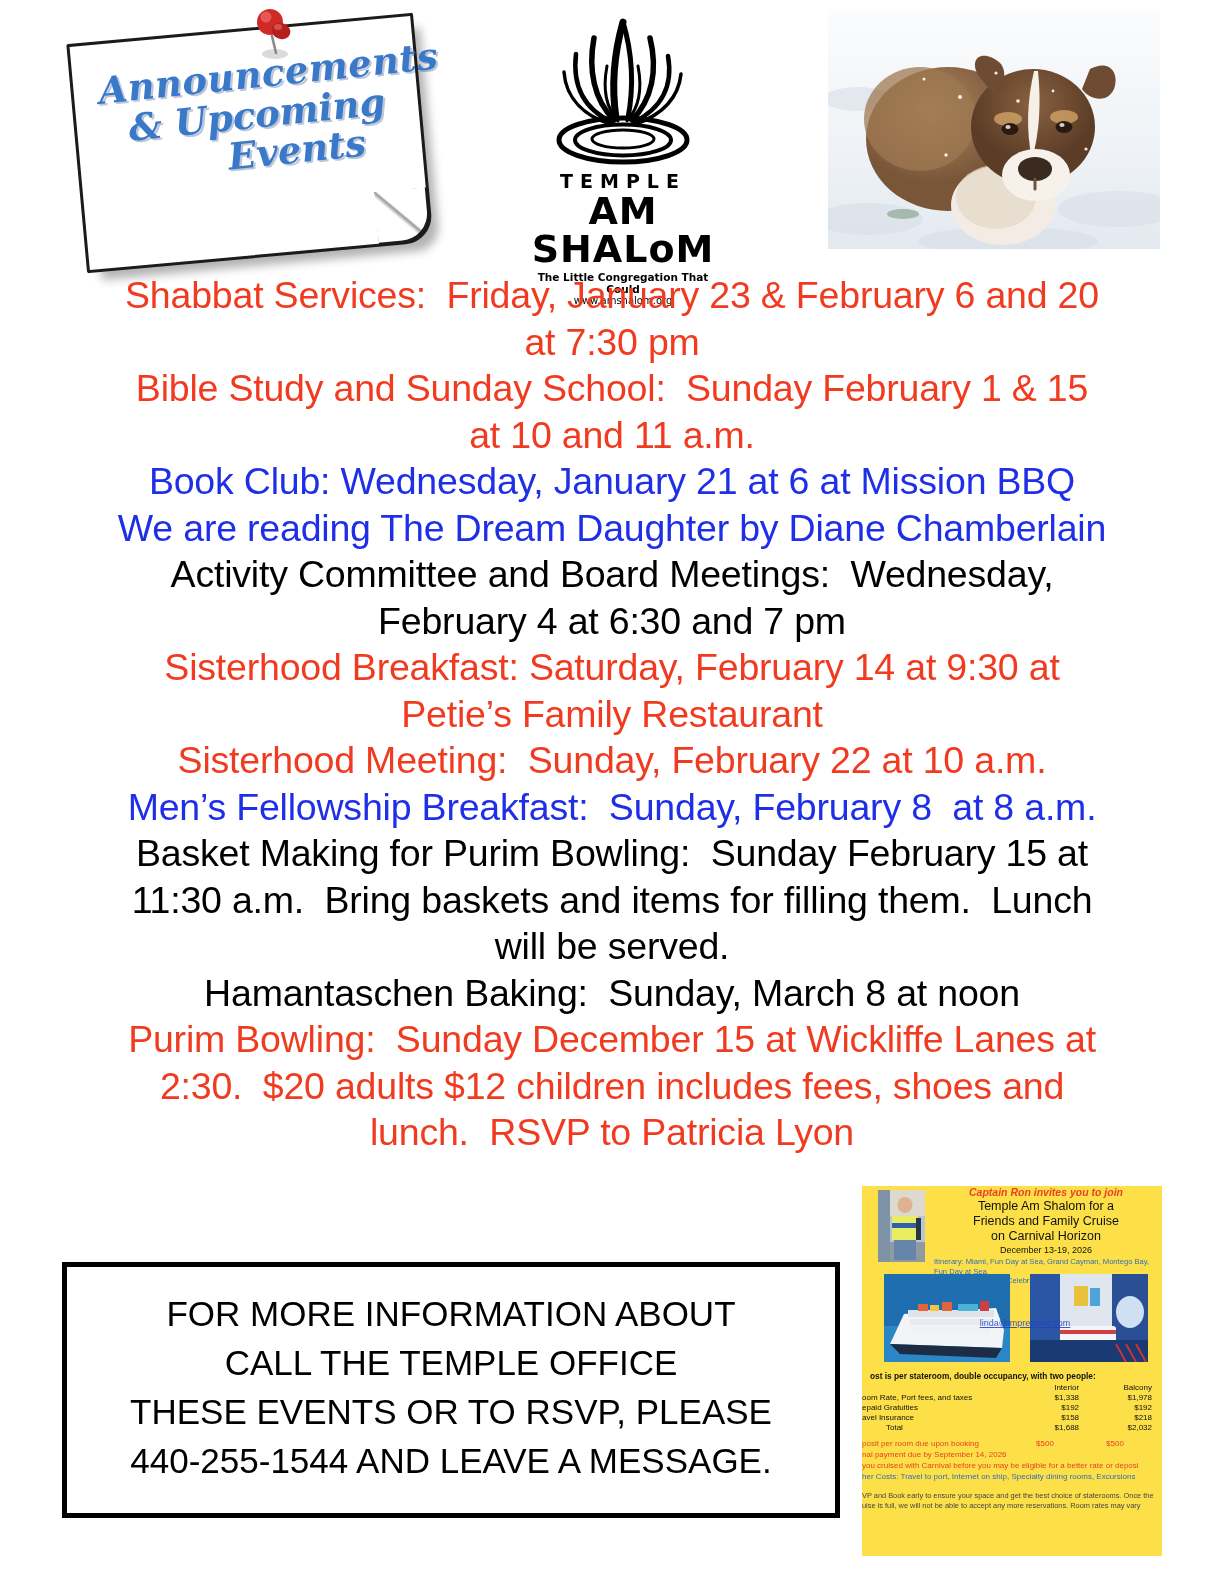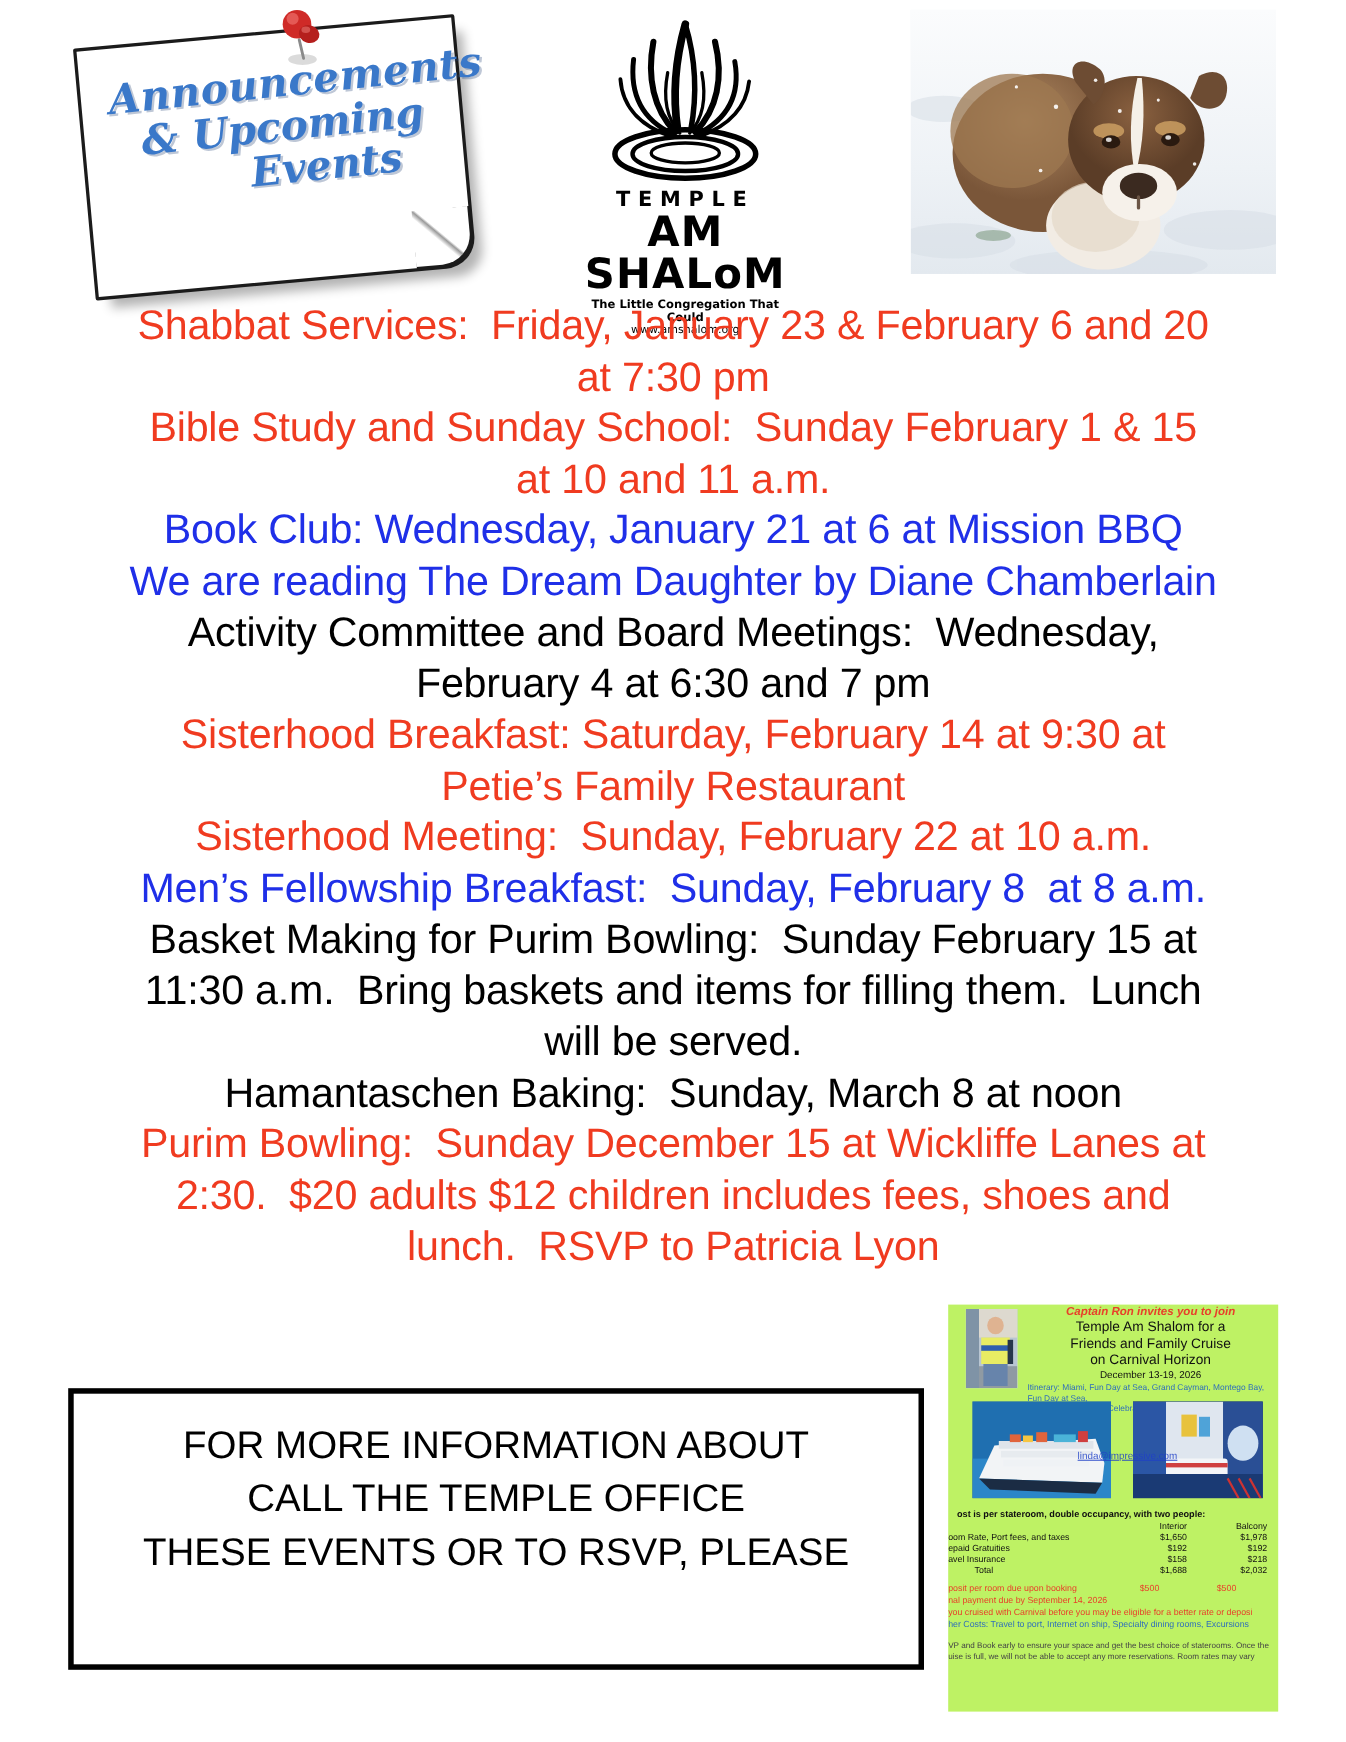--- a/index.html
+++ b/index.html
@@ -152,21 +152,21 @@
     font-size: 35px;
     line-height: 49px;
     color: #000;
   }
 
   
   .cruise {
     position: absolute;
     left: 862px; top: 1186px;
     width: 300px; height: 370px;
-    background: #bef264;
+    background: #fde047;
     overflow: hidden;
     font-family: "Liberation Sans", sans-serif;
   }
   .cr-top { position: relative; height: 86px; }
   .cr-photo {
     position: absolute; left: 16px; top: 4px;
     width: 47px; height: 72px;
     overflow: hidden; background: #cfd6dd;
   }
   .cr-head {
@@ -360,20 +360,21 @@
   <span class="line c-red">Purim Bowling:  Sunday December 15 at Wickliffe Lanes at</span>
   <span class="line c-red">2:30.  $20 adults $12 children includes fees, shoes and</span>
   <span class="line c-red">lunch.  RSVP to Patricia Lyon</span>
 </div>
 
 <div class="info-box">
   <div class="info-inner">
     <div>FOR MORE INFORMATION ABOUT</div>
     <div>CALL THE TEMPLE OFFICE</div>
     <div>THESE EVENTS OR TO RSVP, PLEASE</div>
+    <div>440-255-1544 AND LEAVE A MESSAGE.</div>
   </div>
 </div>
 
 <div class="cruise">
 
   <div class="cr-top">
     <div class="cr-photo">
       <svg width="47" height="72" viewBox="0 0 47 72">
         <rect width="47" height="72" fill="#b9c6d2"></rect>
         <rect x="0" y="0" width="12" height="72" fill="#7f93a6"></rect>
@@ -455,21 +456,21 @@
       <thead>
         <tr>
           <th class="lbl"></th>
           <th class="num">Interior</th>
           <th class="num">Balcony</th>
         </tr>
       </thead>
       <tbody>
         <tr>
           <td class="lbl">oom Rate, Port fees, and taxes</td>
-          <td class="num">$1,650</td>
+          <td class="num">$1,338</td>
           <td class="num">$1,978</td>
         </tr>
         <tr>
           <td class="lbl">epaid Gratuities</td>
           <td class="num">$192</td>
           <td class="num">$192</td>
         </tr>
         <tr>
           <td class="lbl">avel Insurance</td>
           <td class="num">$158</td>

